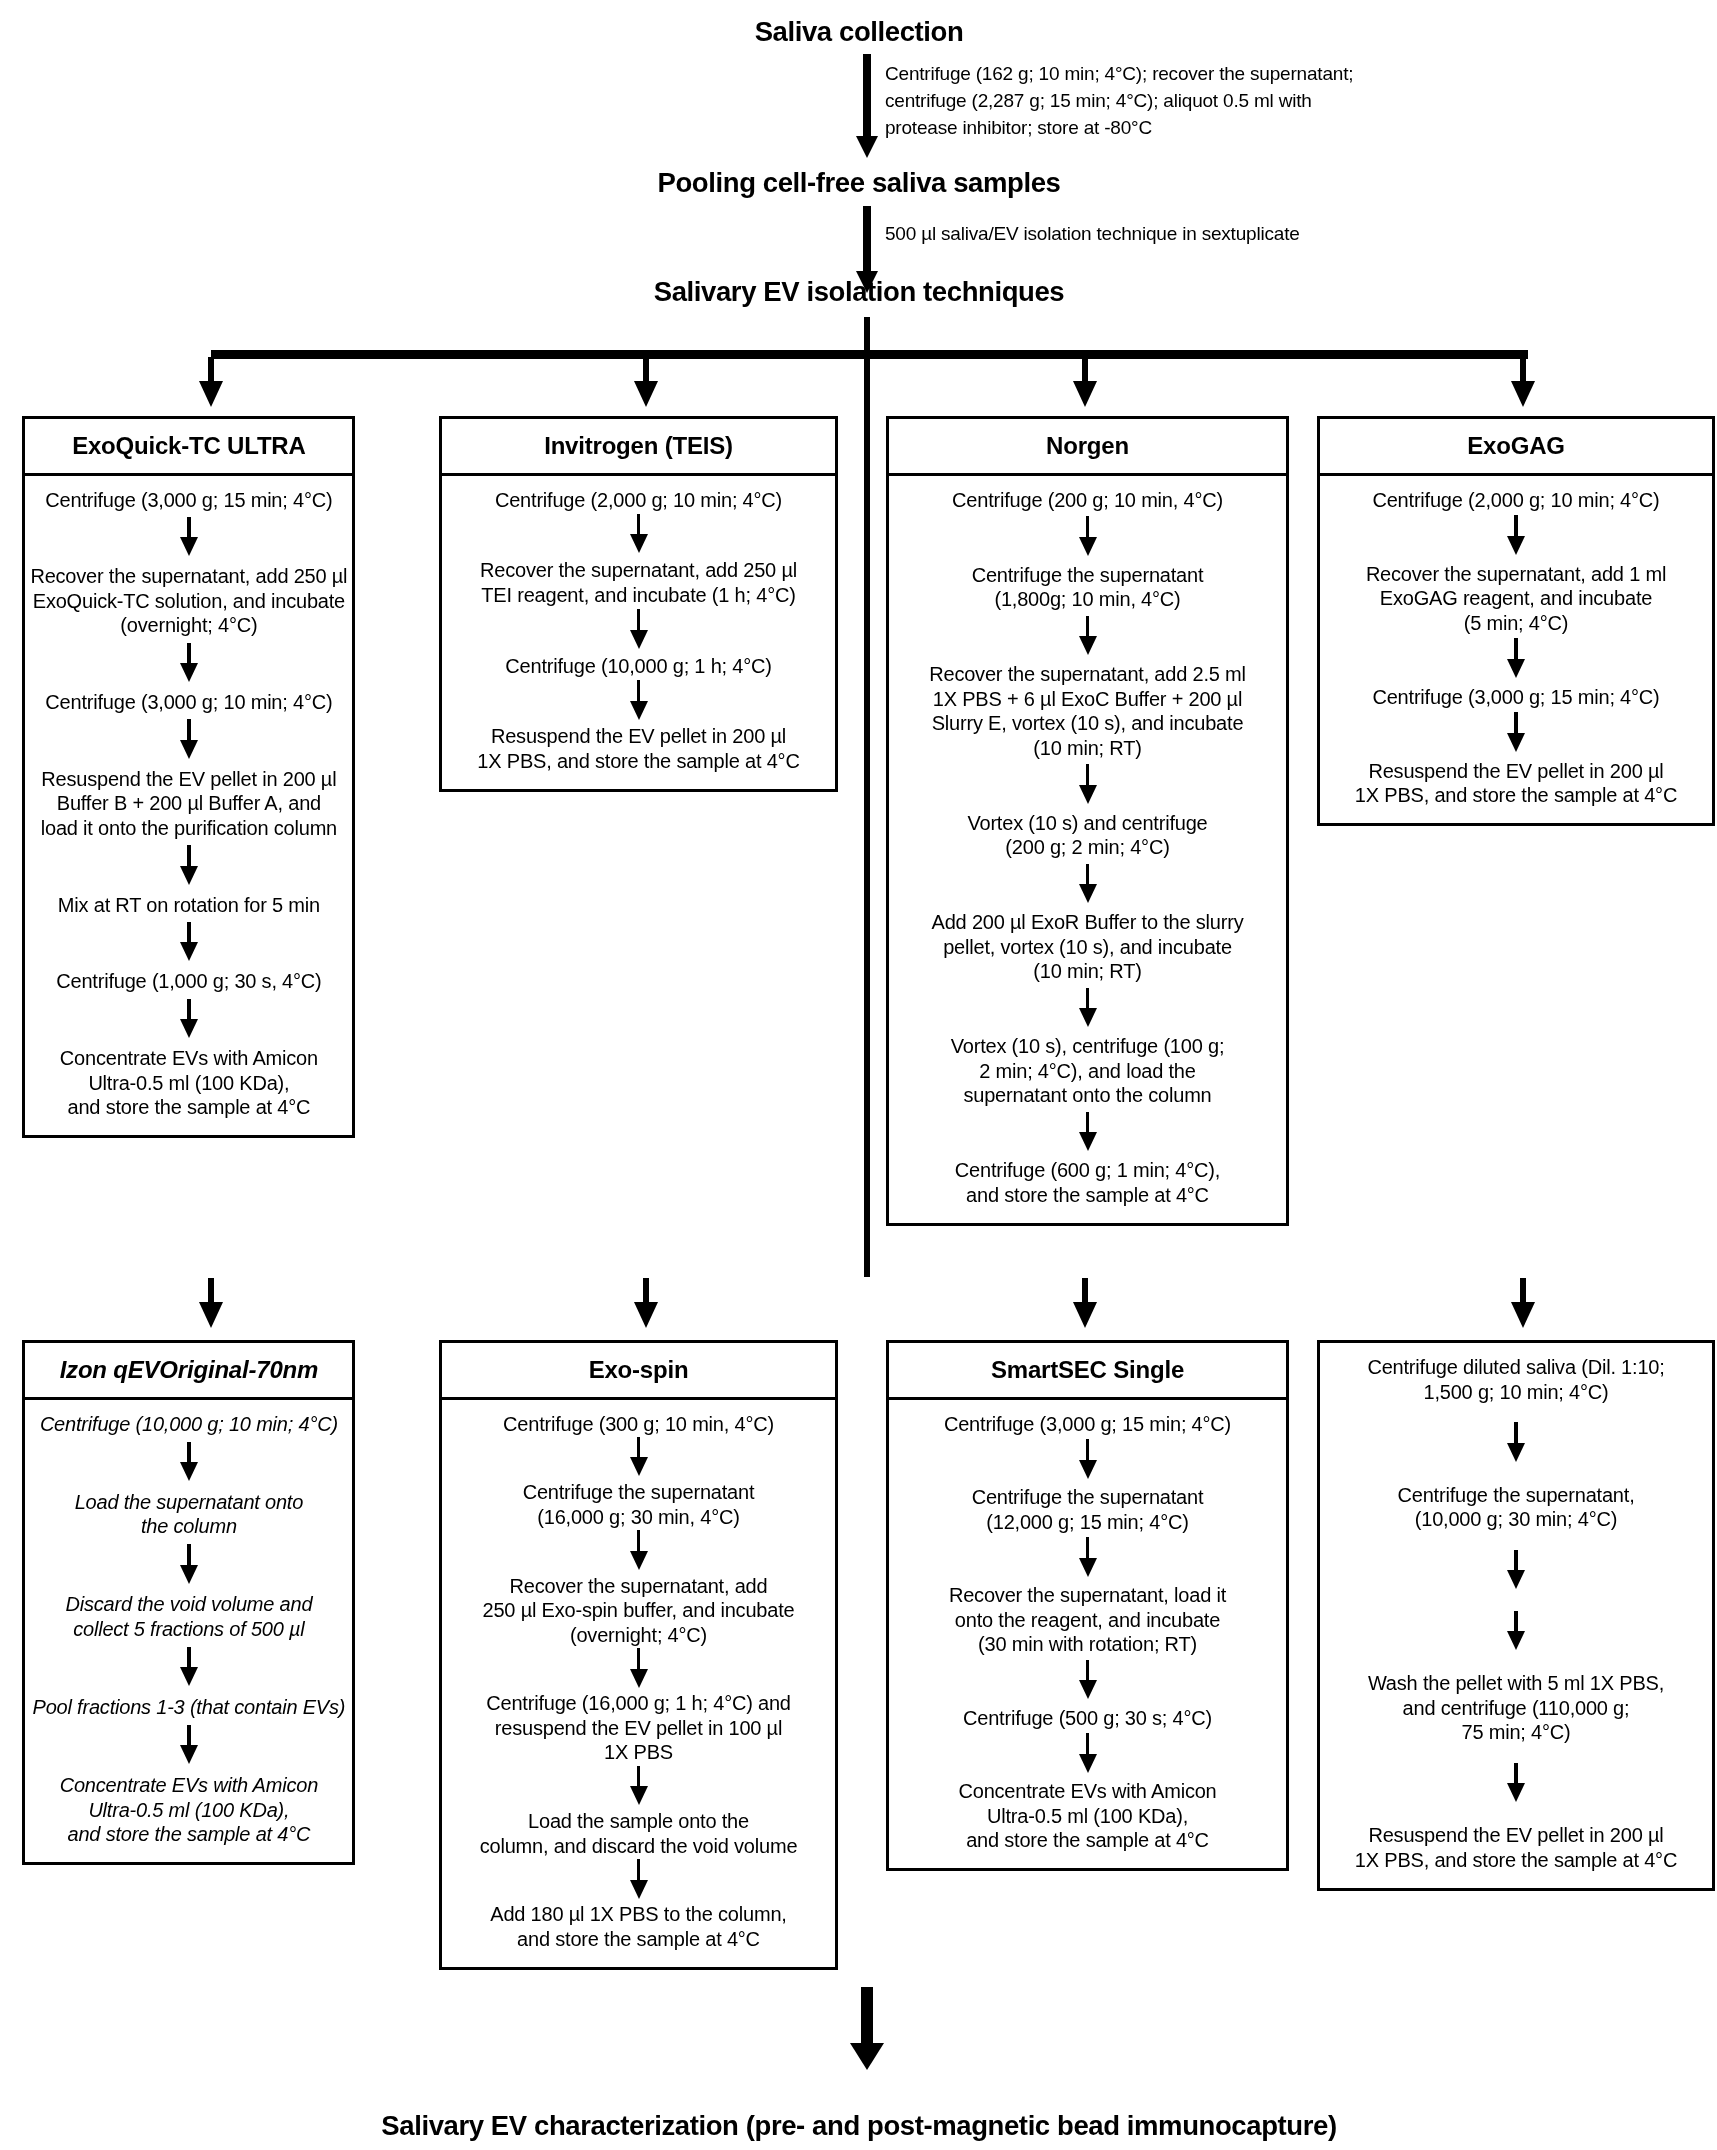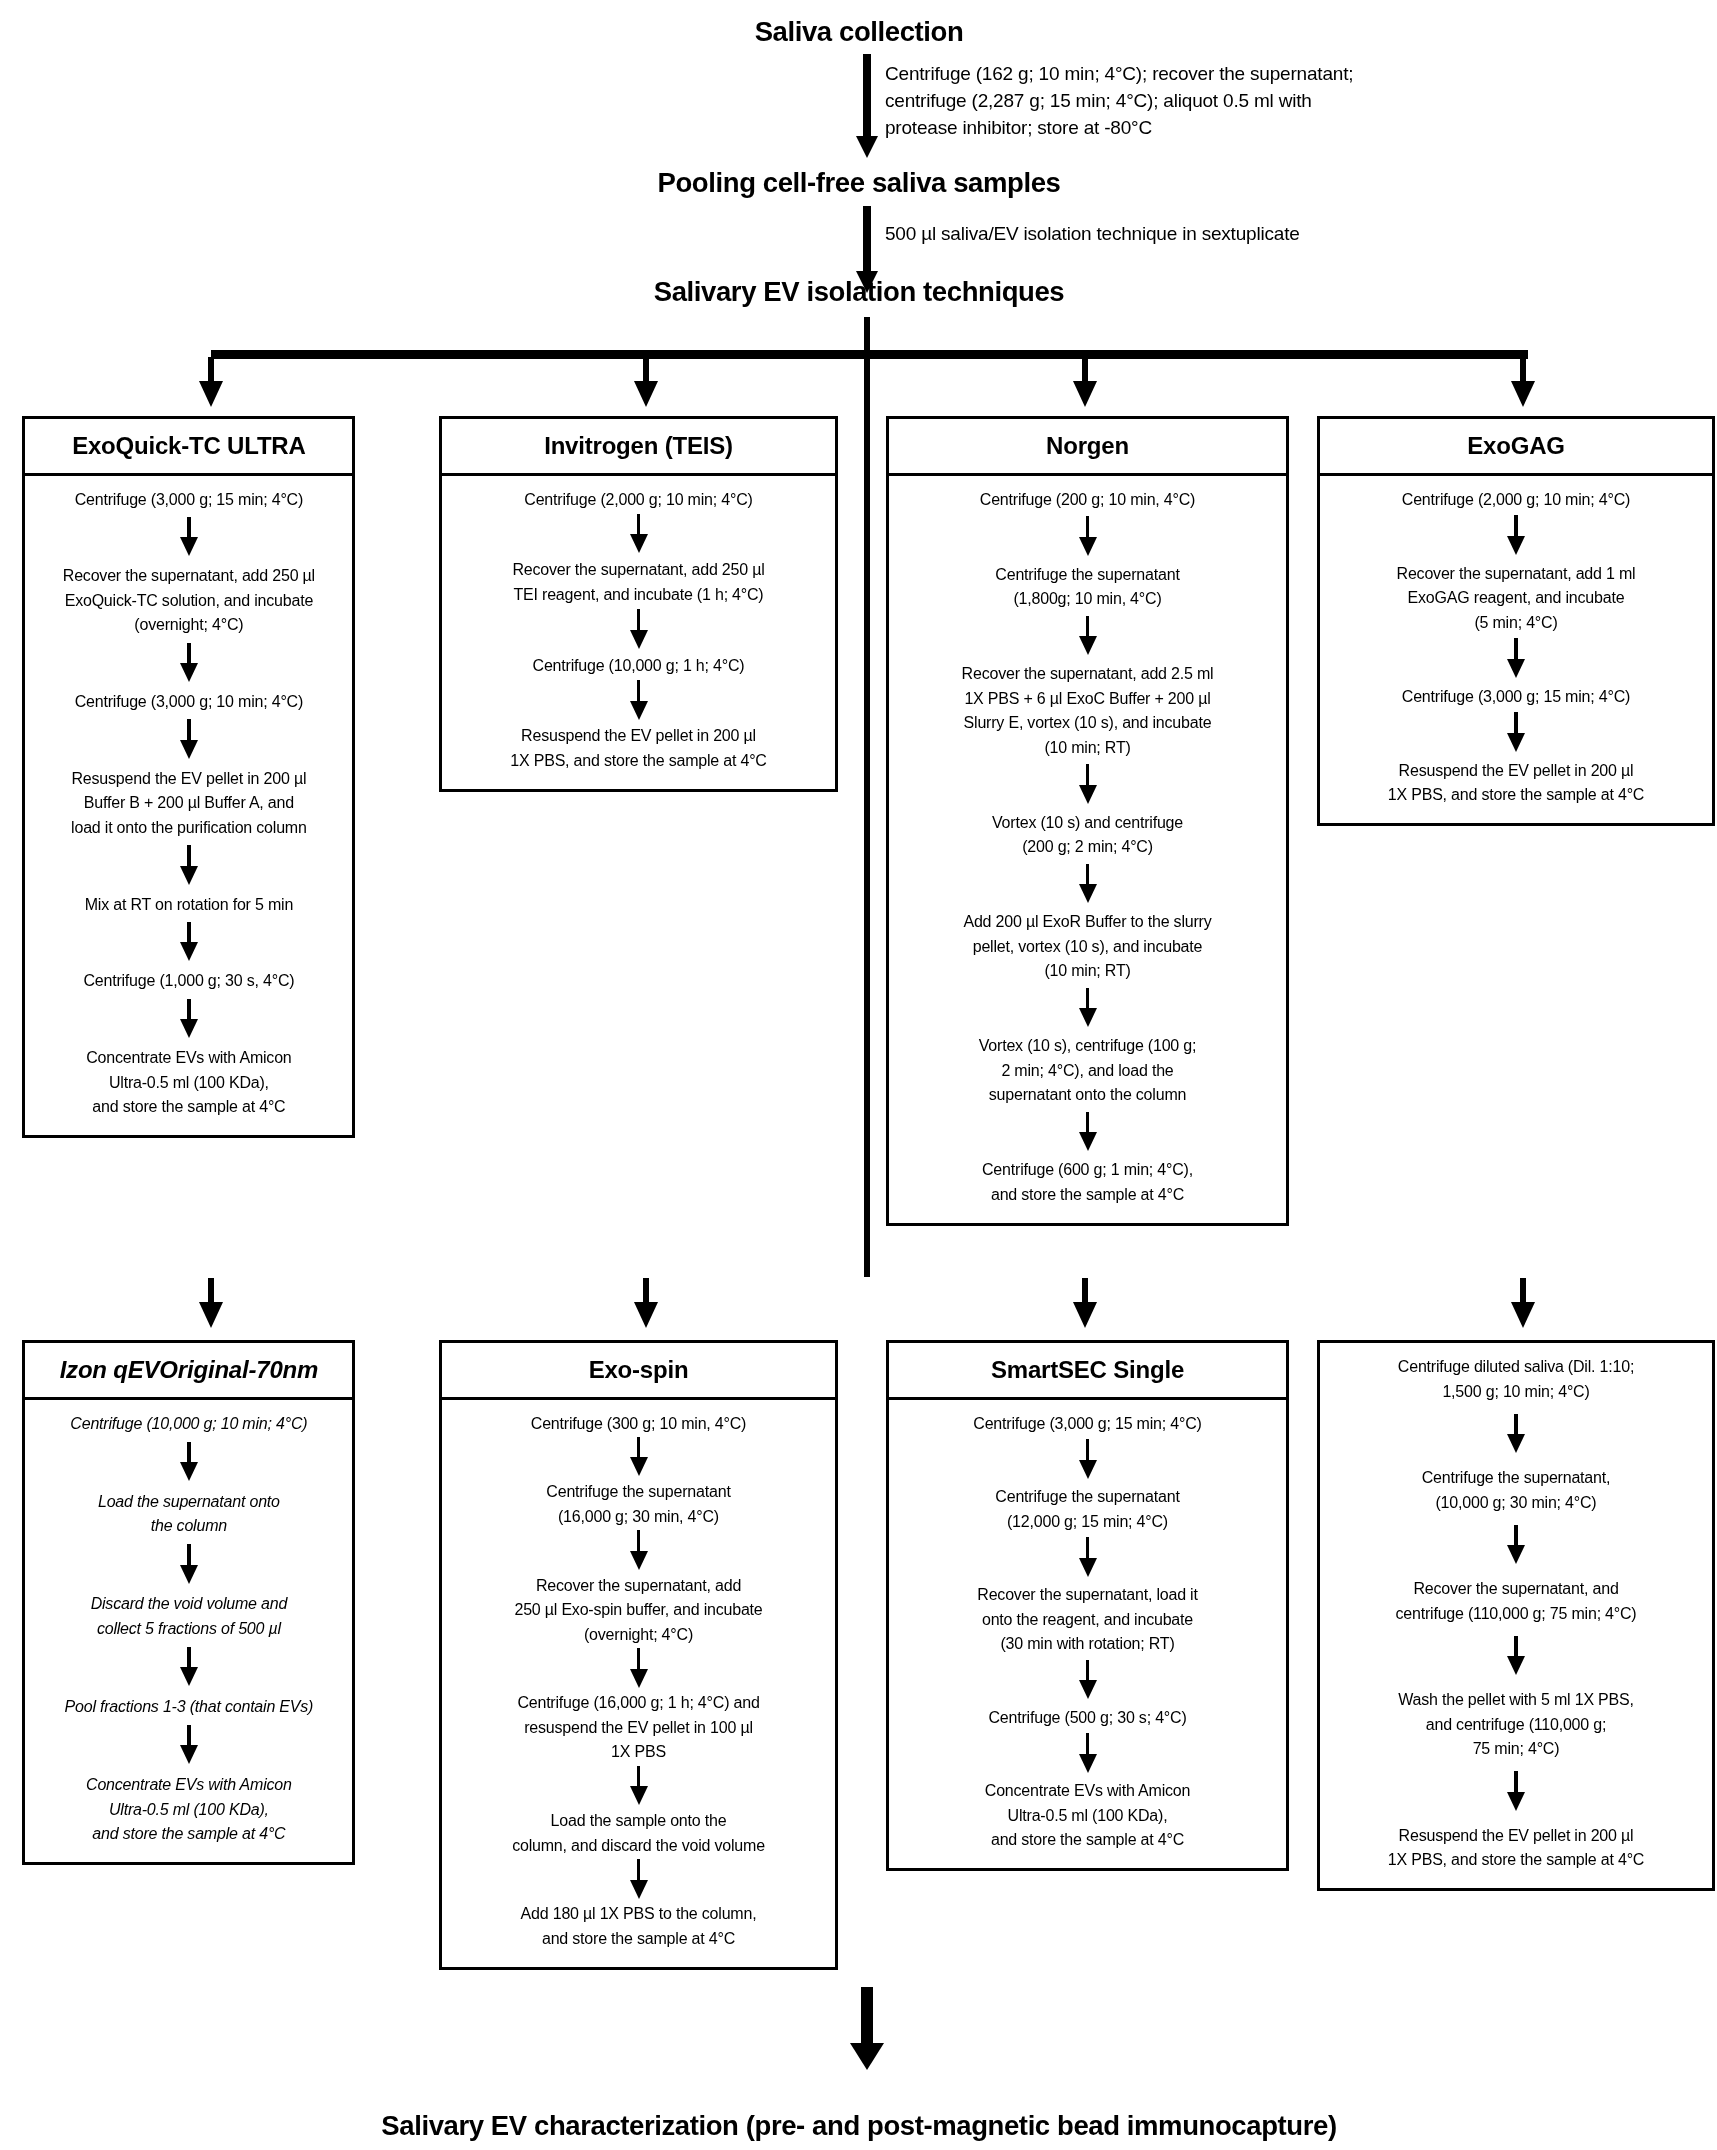--- a/index.html
+++ b/index.html
@@ -36,21 +36,21 @@
   .mbox{
     position:absolute;border:3.9px solid #000;background:#fff;
     box-sizing:border-box;display:flex;flex-direction:column;
   }
   .mhead{
     border-bottom:3.9px solid #000;text-align:center;font-weight:bold;
     font-size:24px;line-height:27.5px;padding:13px 3.4px;letter-spacing:-0.2px;
   }
   .mbody{
     flex:1;display:flex;flex-direction:column;justify-content:space-between;
-    align-items:center;padding:12px 3.4px 15.5px;font-size:16px;line-height:24.5px;
+    align-items:center;padding:12px 3.4px 15.5px;font-size:20px;line-height:24.5px;
     letter-spacing:-0.2px;text-align:center;
   }
   .step .line{white-space:nowrap;}
   
   .c1{left:22.4px;width:333px;}
   .c2{left:439px;width:399px;}
   .c3{left:886px;width:403px;}
   .c4{left:1317px;width:398px;}
   .r1{top:416px;}
   .r2{top:1340px;}
@@ -446,24 +446,20 @@
           <div class="head"></div>
         </div>
         <div class="step">
           <div class="line">Centrifuge the supernatant,</div>
           <div class="line">(10,000 g; 30 min; 4°C)</div>
         </div>
         <div class="varrow a-step">
           <div class="stem"></div>
           <div class="head"></div>
         </div>
-        <div class="step">
-          <div class="line">Recover the supernatant, and</div>
-          <div class="line">centrifuge (110,000 g; 75 min; 4°C)</div>
-        </div>
         <div class="varrow a-step">
           <div class="stem"></div>
           <div class="head"></div>
         </div>
         <div class="step">
           <div class="line">Wash the pellet with 5 ml 1X PBS,</div>
           <div class="line">and centrifuge (110,000 g;</div>
           <div class="line">75 min; 4°C)</div>
         </div>
         <div class="varrow a-step">

